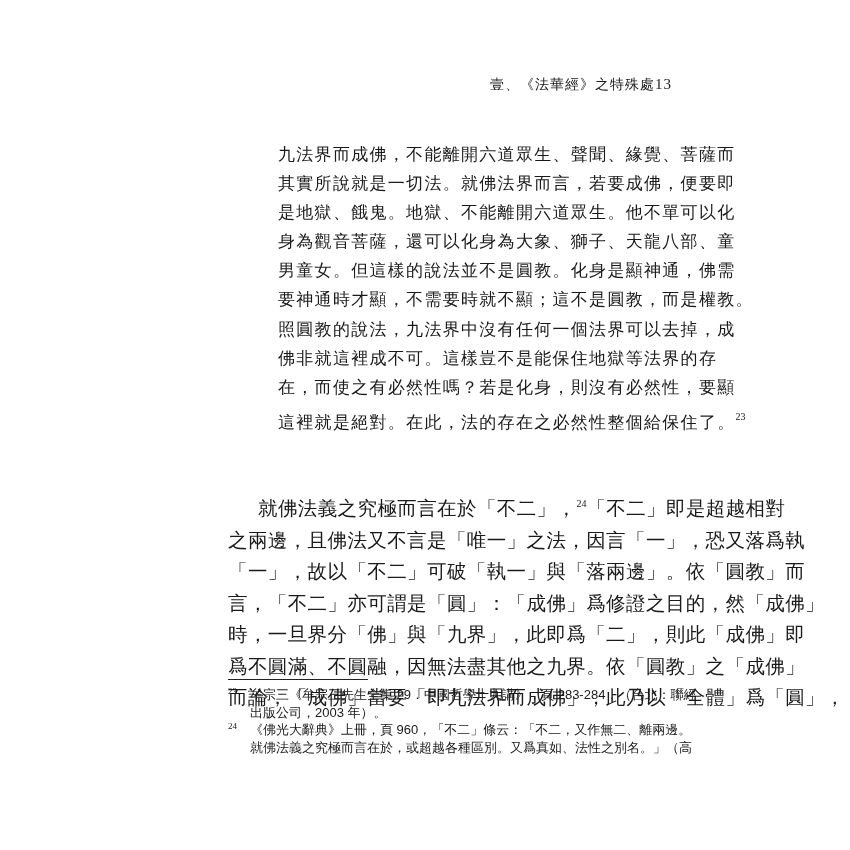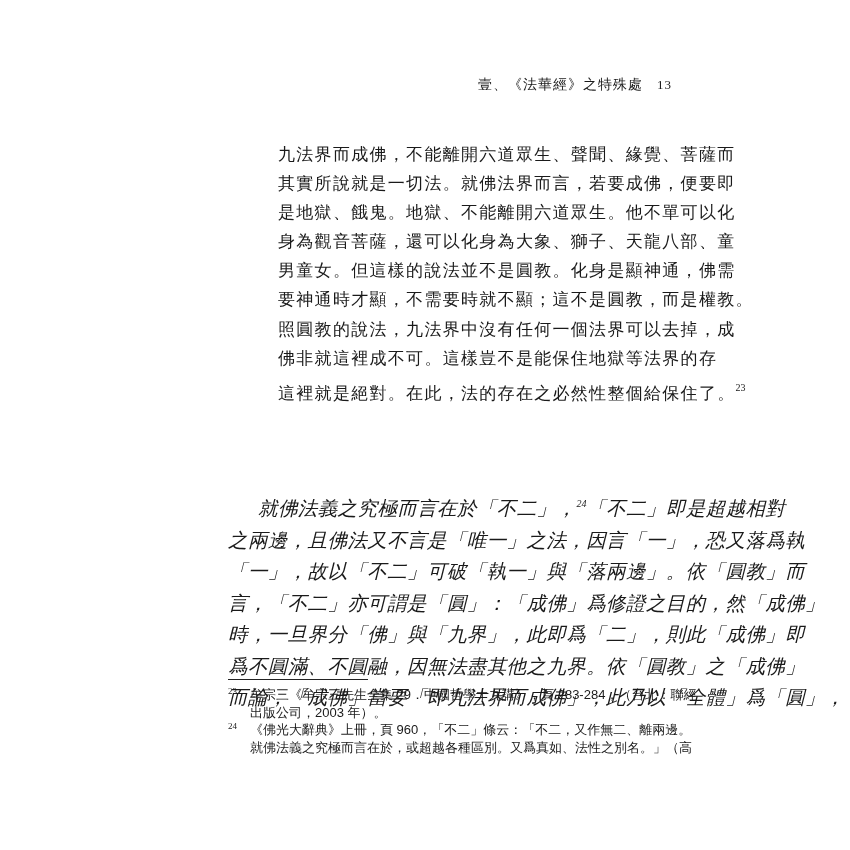--- a/index.html
+++ b/index.html
@@ -18,23 +18,22 @@
     .running-head {
       position: absolute;
       top: 76px;
       right: 178px;
       font-size: 14px;
       letter-spacing: 1px;
       white-space: nowrap;
       font-family: "DejaVu Serif", serif;
     }
     .running-head .page-num {
-      margin-left: 14px;
       font-family: "Liberation Serif", serif;
-      font-size: 13px;
+      font-size: 15px;
     }
     .block-quote {
       position: absolute;
       left: 278px;
       top: 140px;
       width: 404px;
       font-size: 17px;
       line-height: 29.1px;
       letter-spacing: 1.3px;
       font-family: "DejaVu Serif", serif;
@@ -53,21 +52,20 @@
     }
     .body-para {
       position: absolute;
       left: 228px;
       top: 488px;
       width: 452px;
       font-size: 19.5px;
       line-height: 31.5px;
       letter-spacing: 0.4px;
       font-family: "Liberation Sans", "DejaVu Sans", sans-serif;
-      font-style: italic;
     }
     .body-para .line.first {
       text-indent: 30px;
     }
     .fn-rule {
       position: absolute;
       left: 228px;
       top: 679px;
       width: 140px;
       height: 0;
@@ -110,20 +108,21 @@
 
   <div class="block-quote">
     <span class="line">九法界而成佛，不能離開六道眾生、聲聞、緣覺、菩薩而</span>
     <span class="line">其實所說就是一切法。就佛法界而言，若要成佛，便要即</span>
     <span class="line">是地獄、餓鬼。地獄、不能離開六道眾生。他不單可以化</span>
     <span class="line">身為觀音菩薩，還可以化身為大象、獅子、天龍八部、童</span>
     <span class="line">男童女。但這樣的說法並不是圓教。化身是顯神通，佛需</span>
     <span class="line">要神通時才顯，不需要時就不顯；這不是圓教，而是權教。</span>
     <span class="line">照圓教的說法，九法界中沒有任何一個法界可以去掉，成</span>
     <span class="line">佛非就這裡成不可。這樣豈不是能保住地獄等法界的存</span>
+    <span class="line">在，而使之有必然性嗎？若是化身，則沒有必然性，要顯</span>
     <span class="line"><span>這裡就是絕對。在此，法的存在之必然性整個給保住了。</span><sup class="fn-ref">23</sup></span>
   </div>
 
   <div class="body-para">
     <span class="line first"><span>就佛法義之究極而言在於「不二」，</span><sup class="fn-ref">24</sup><span>「不二」即是超越相對</span></span>
     <span class="line">之兩邊，且佛法又不言是「唯一」之法，因言「一」，恐又落爲執</span>
     <span class="line">「一」，故以「不二」可破「執一」與「落兩邊」。依「圓教」而</span>
     <span class="line">言，「不二」亦可謂是「圓」：「成佛」爲修證之目的，然「成佛」</span>
     <span class="line">時，一旦界分「佛」與「九界」，此即爲「二」，則此「成佛」即</span>
     <span class="line">爲不圓滿、不圓融，因無法盡其他之九界。依「圓教」之「成佛」</span>

